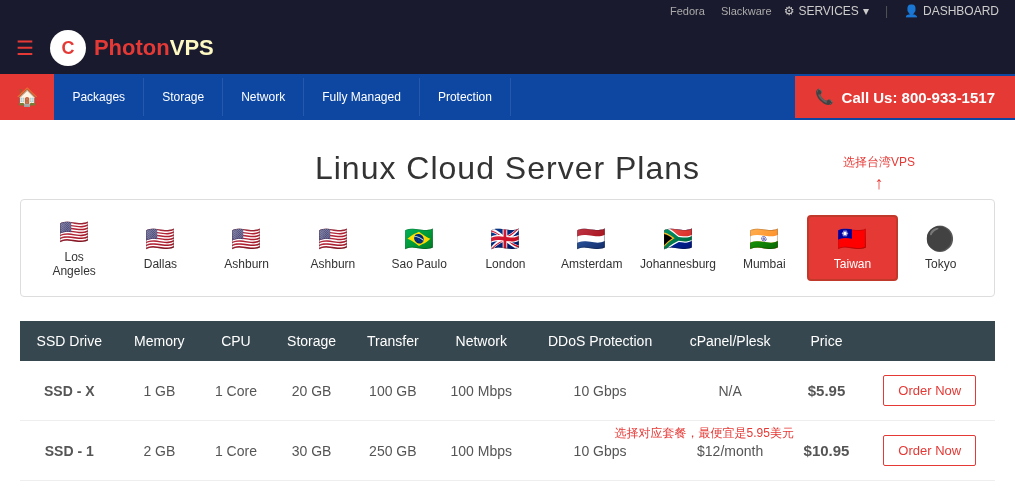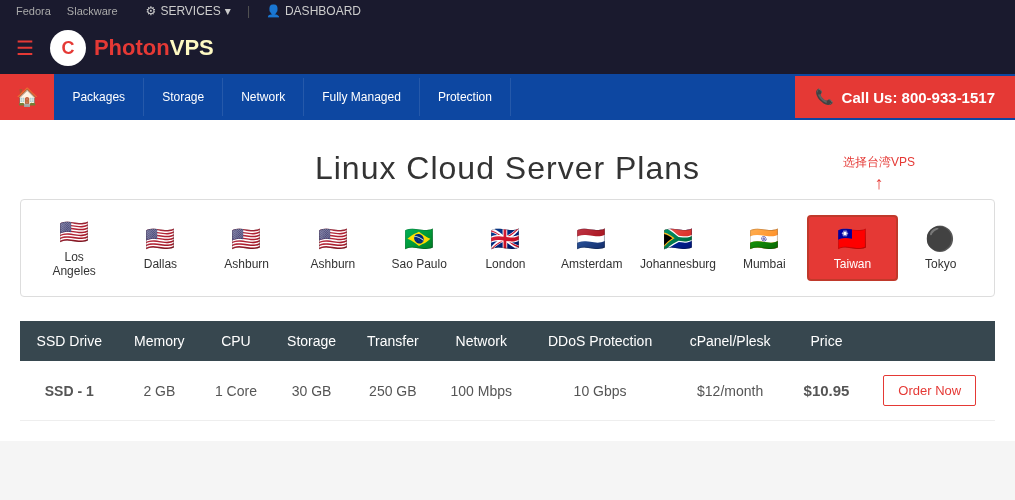--- a/index.html
+++ b/index.html
@@ -2,24 +2,24 @@
 <html><head>
   <meta charset="utf-8">
   <style>
     * { margin: 0; padding: 0; box-sizing: border-box; }
     body { font-family: Arial, sans-serif; background: #f5f5f5; width: 1015px; overflow-x: hidden; }
 
     
     .top-bar {
       background: #1a1a2e;
       display: flex;
-      justify-content: flex-start;
+      justify-content: flex-end;
       align-items: center;
       padding: 4px 16px;
-      gap: 28px;
+      gap: 12px;
       font-size: 12px;
       color: #ccc;
     }
     .top-bar-os { display: flex; gap: 16px; }
     .top-bar-os span { color: #aaa; font-size: 11px; }
     .top-bar-right { display: flex; gap: 16px; align-items: center; }
     .top-bar-right a { color: #ccc; text-decoration: none; font-size: 12px; display: flex; align-items: center; gap: 4px; }
     .separator { color: #555; }
 
     
@@ -281,20 +281,37 @@
         <th>Transfer</th>
         <th>Network</th>
         <th>DDoS Protection</th>
         <th>cPanel/Plesk</th>
         <th>Price</th>
         <th></th>
       </tr>
     </thead>
     <tbody>
 
+      <tr class="row-annotation" style="position:relative;">
+        <td class="plan-name">SSD - X</td>
+        <td>1 GB</td>
+        <td>1 Core</td>
+        <td>20 GB</td>
+        <td>100 GB</td>
+        <td>100 Mbps</td>
+        <td>10 Gbps</td>
+        <td>N/A</td>
+        <td class="price">$5.95</td>
+        <td style="position:relative;">
+          <button class="order-btn">Order Now</button>
+          <div style="position:absolute; bottom:-22px; left:-250px; color:#e53935; font-size:12px; white-space:nowrap; font-family:'Microsoft YaHei',Arial,sans-serif;">
+            选择对应套餐，最便宜是5.95美元
+          </div>
+        </td>
+      </tr>
 
       <tr>
         <td class="plan-name">SSD - 1</td>
         <td>2 GB</td>
         <td>1 Core</td>
         <td>30 GB</td>
         <td>250 GB</td>
         <td>100 Mbps</td>
         <td>10 Gbps</td>
         <td>$12/month</td>

